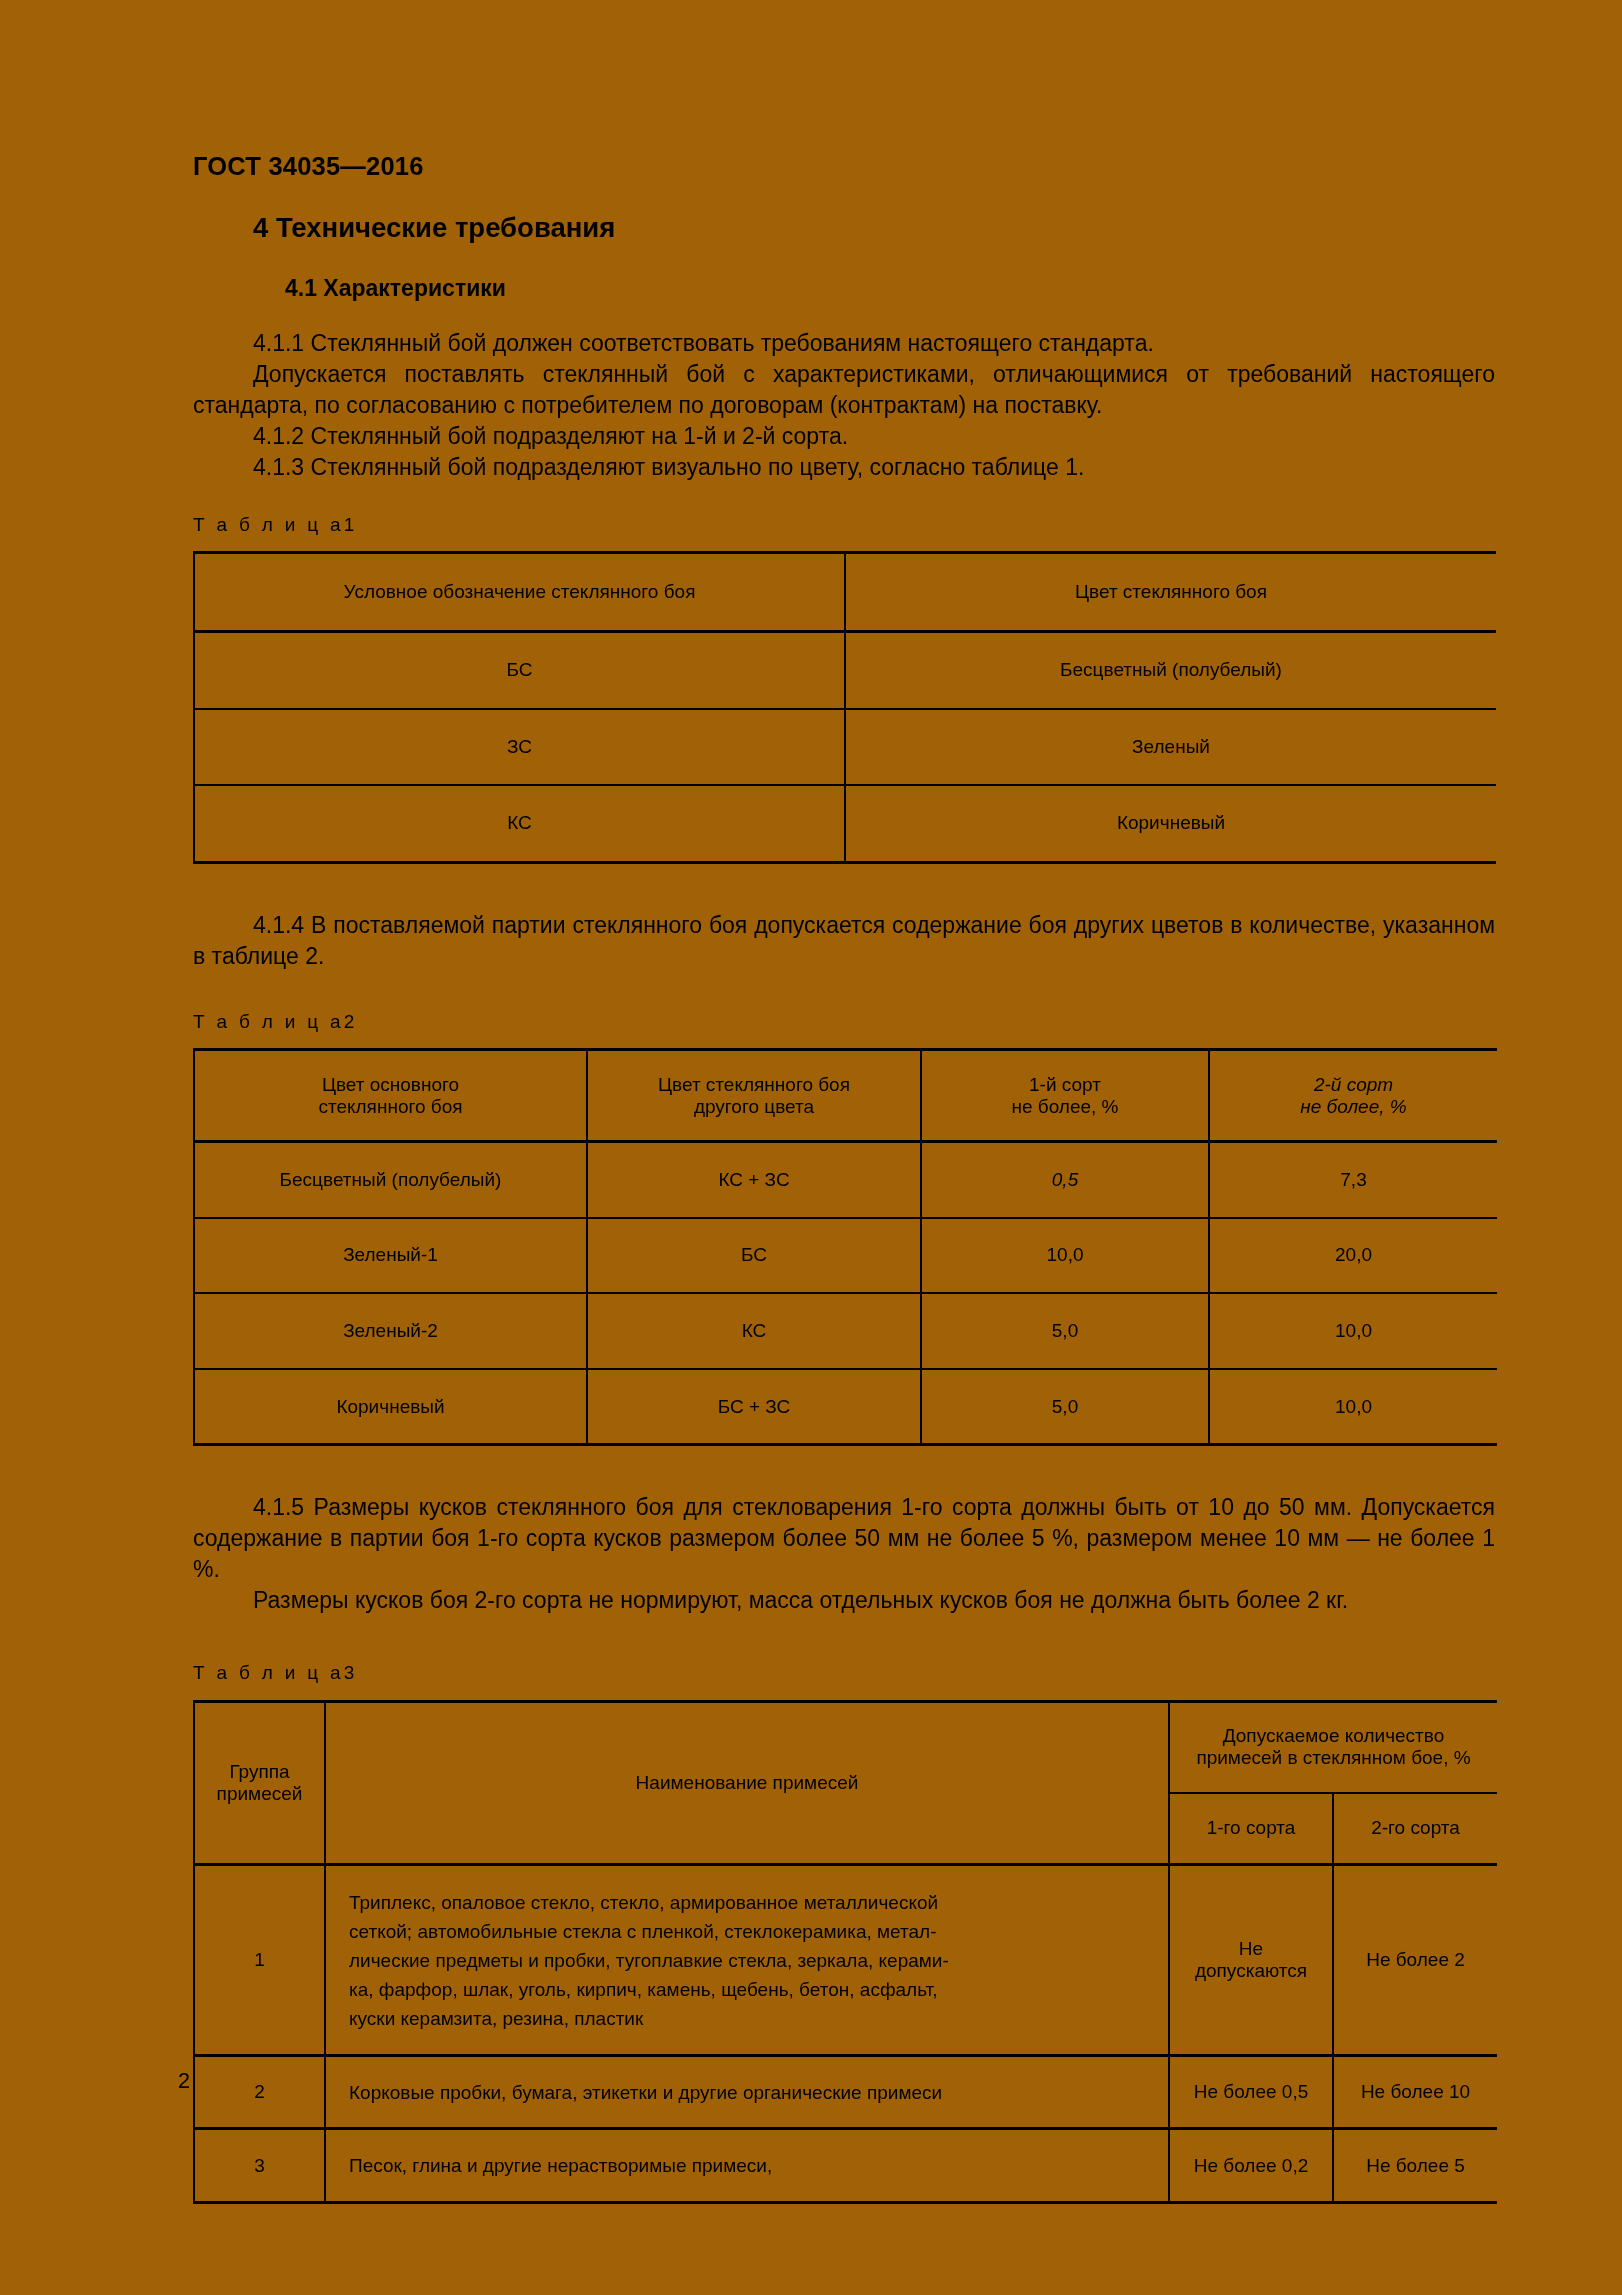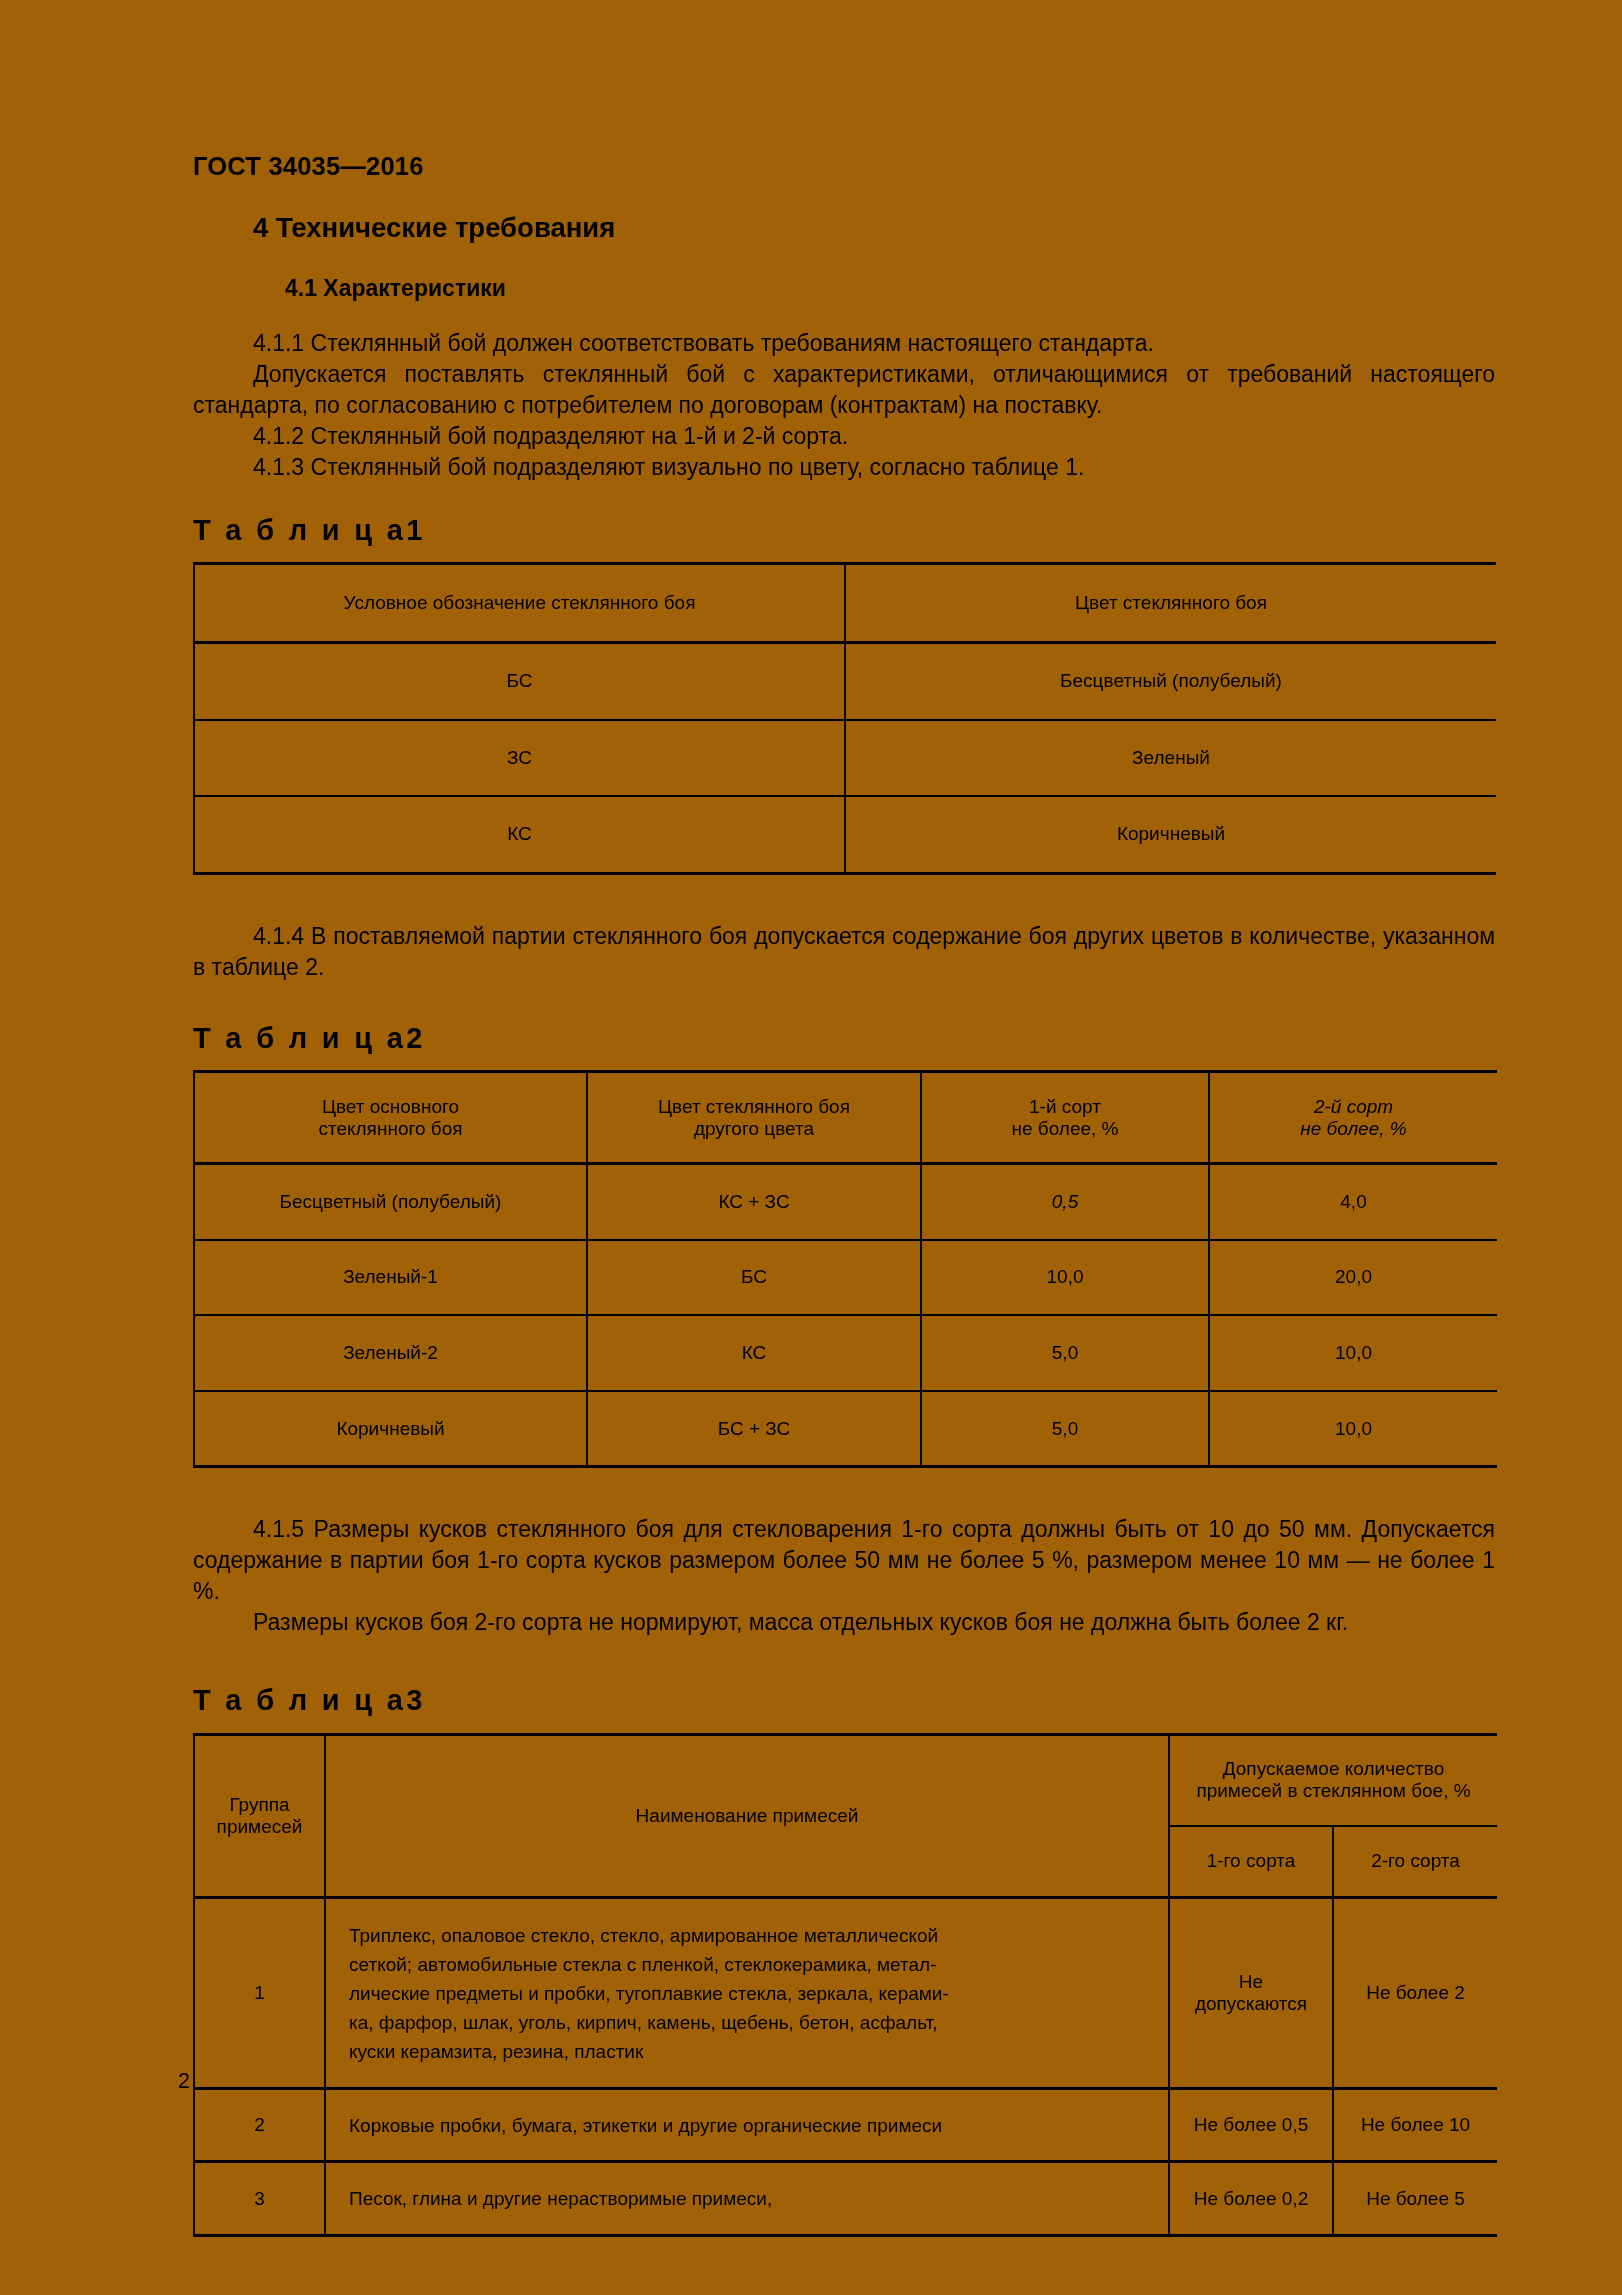--- a/index.html
+++ b/index.html
@@ -59,24 +59,23 @@
     line-height: 31px;
     margin: 0;
     text-align: justify;
     text-justify: inter-word;
     hyphens: manual;
   }
   .para.indent { text-indent: 60px; }
   .nojust { text-align: left; }
 
   .tcap {
-    font-size: 29px;
+    font-size: 19px;
     letter-spacing: 3.3px;
     margin: 0;
-    font-weight: bold;
   }
   .tcap .num { letter-spacing: 0; }
 
   
   table {
     border-collapse: collapse;
     table-layout: fixed;
     width: 1302px;
     font-size: 19px;
   }
@@ -205,21 +204,21 @@
             <div>2-й сорт</div>
             <div>не более, %</div>
           </th>
         </tr>
       </thead>
       <tbody>
         <tr>
           <td class="b-left b-top-thick cellpad" style="height:50px;">Бесцветный (полубелый)</td>
           <td class="b-left b-top-thick cellpad" style="height:50px;">КС + ЗС</td>
           <td class="b-left b-top-thick cellpad" style="height:50px;font-style:italic;">0,5</td>
-          <td class="b-left b-top-thick cellpad" style="height:50px;">4,0</td>
+          <td class="b-left b-top-thick cellpad" style="height:50px;">7,3</td>
         </tr>
         <tr>
           <td class="b-left b-top-thin cellpad" style="height:50px;">Зеленый-1</td>
           <td class="b-left b-top-thin cellpad" style="height:50px;">БС</td>
           <td class="b-left b-top-thin cellpad" style="height:50px;">10,0</td>
           <td class="b-left b-top-thin cellpad" style="height:50px;">20,0</td>
         </tr>
         <tr>
           <td class="b-left b-top-thin cellpad" style="height:50px;">Зеленый-2</td>
           <td class="b-left b-top-thin cellpad" style="height:50px;">КС</td>

